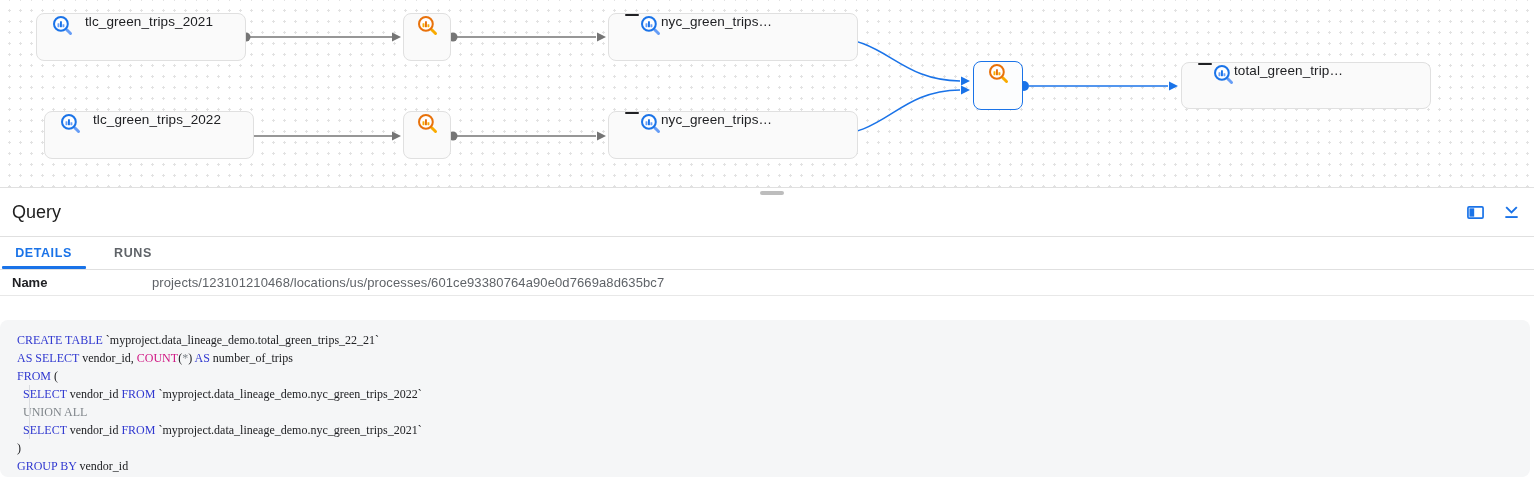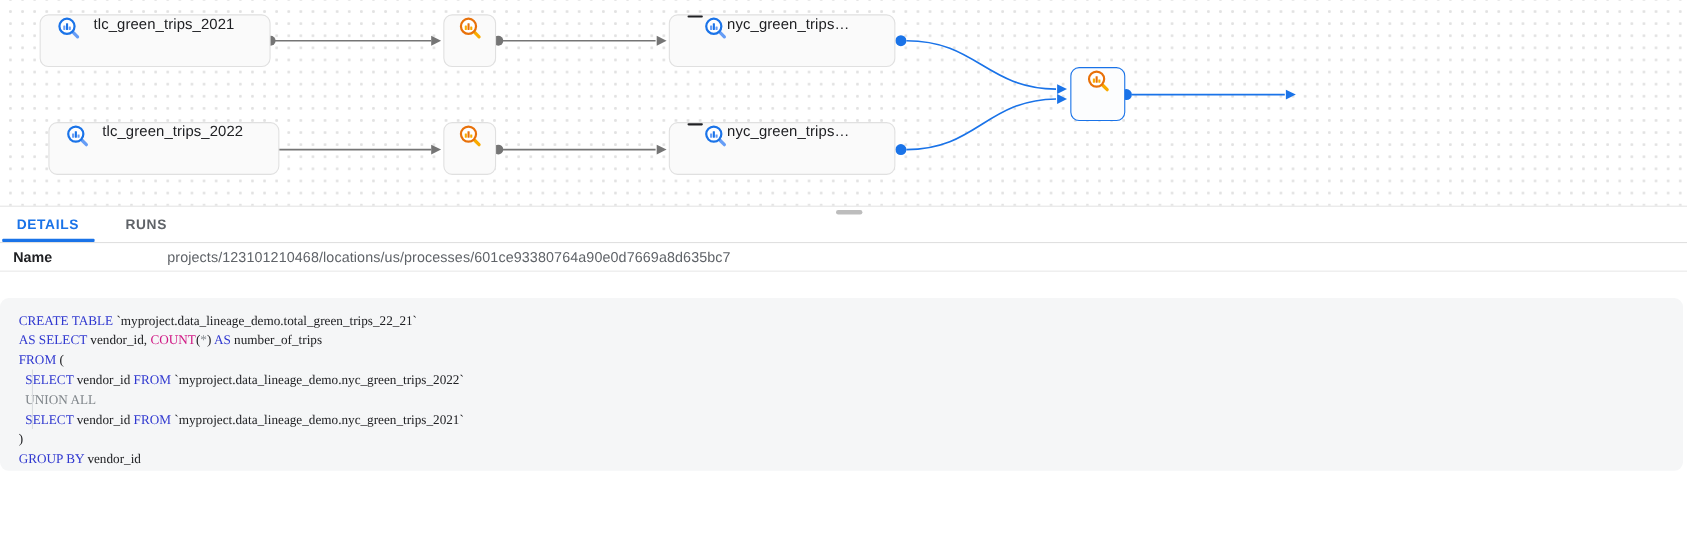--- a/index.html
+++ b/index.html
@@ -13,21 +13,21 @@
     background-size:11px 11px; background-position:4px 5px;
     border-bottom:1px solid #e0e0e0;
   }
   .edges { position:absolute; left:0; top:0; width:1534px; height:188px; }
   .node {
     position:absolute; display:flex; 
     background:#fafafa; border:1px solid #e0e0e0; border-radius:8px;
     cursor:pointer;
   }
   .node.table-a { width:210px; height:48px; padding:0 14px; gap:12px; }
-  .node.table-b { width:206px; height:48px; padding:0 16px; }
+  .node.table-b { width:250px; height:48px; padding:0 16px; }
   .node.process { width:48px; height:48px; justify-content:center; }
   .node.process.selected { width:50px; height:49px; border:1.5px solid var(--accent); background:#fcfdfe; }
   .node-label { font-size:13.5px; font-weight:500; color:#202124; letter-spacing:.1px;
                 white-space:nowrap; overflow:hidden; }
   .minus { width:14px; min-width:14px; height:2px; background:#202124; border-radius:1px; }
   .bq-icon { width:22px; min-width:22px; height:22px; display:inline-flex; }
   .bq-icon svg { width:100%; height:100%; }
 
   
   .panel { position:relative; width:1534px; height:315px; background:#fff; }
@@ -182,25 +182,55 @@
       <svg viewBox="0 0 24 24">
           <path d="M16.9 16.9 L21.3 21.3" stroke="#f9ab00" stroke-width="3.2" stroke-linecap="round"></path>
           <circle cx="10.8" cy="10.8" r="7.5" fill="#fff" stroke="#e8710a" stroke-width="2.2"></circle>
           <rect x="7.1" y="10.1" width="2.1" height="4.3" rx=".4" fill="#f9ab00"></rect>
           <rect x="9.8" y="7.9" width="2.1" height="6.5" rx=".4" fill="#e8710a"></rect>
           <rect x="12.5" y="11.1" width="2.1" height="3.3" rx=".4" fill="#f9ab00"></rect>
         </svg>
     </span>
   </div>
 
+  <div class="node table-b" style="left:1181px; top:62px; height:47px;">
+    <span class="minus"></span>
+    <span class="bq-icon">
+      <svg viewBox="0 0 24 24">
+          <path d="M16.9 16.9 L21.3 21.3" stroke="#669df6" stroke-width="3.2" stroke-linecap="round"></path>
+          <circle cx="10.8" cy="10.8" r="7.5" fill="#fff" stroke="#1a73e8" stroke-width="2.2"></circle>
+          <rect x="7.1" y="10.1" width="2.1" height="4.3" rx=".4" fill="#669df6"></rect>
+          <rect x="9.8" y="7.9" width="2.1" height="6.5" rx=".4" fill="#1a73e8"></rect>
+          <rect x="12.5" y="11.1" width="2.1" height="3.3" rx=".4" fill="#669df6"></rect>
+        </svg>
+    </span>
+    <span class="node-label">total_green_trip…</span>
+  </div>
 </div>
 
 <div class="panel">
   <div class="drag-handle"></div>
 
+  <div class="panel-header">
+    <span class="panel-title">Query</span>
+    <span class="header-actions">
+      <span class="icon-btn">
+        <svg viewBox="0 0 18 14">
+            <rect x="1" y="1" width="16" height="12" rx="1.2" fill="none" stroke="#1a73e8" stroke-width="1.8"></rect>
+            <rect x="2.6" y="2.6" width="5" height="8.8" fill="#1a73e8"></rect>
+          </svg>
+      </span>
+      <span class="icon-btn">
+        <svg viewBox="0 0 16 13">
+            <path d="M3 1.5 L8 6.5 L13 1.5" fill="none" stroke="#1a73e8" stroke-width="1.8"></path>
+            <line x1="2.2" y1="10.8" x2="13.8" y2="10.8" stroke="#1a73e8" stroke-width="1.8"></line>
+          </svg>
+      </span>
+    </span>
+  </div>
 
   <div class="tabs">
     <span class="tab active">DETAILS</span>
     <span class="tab inactive">RUNS</span>
     <span class="tab-underline"></span>
   </div>
 
   <div class="detail-row">
     <span class="detail-label">Name</span>
     <span class="detail-value">projects/123101210468/locations/us/processes/601ce93380764a90e0d7669a8d635bc7</span>

